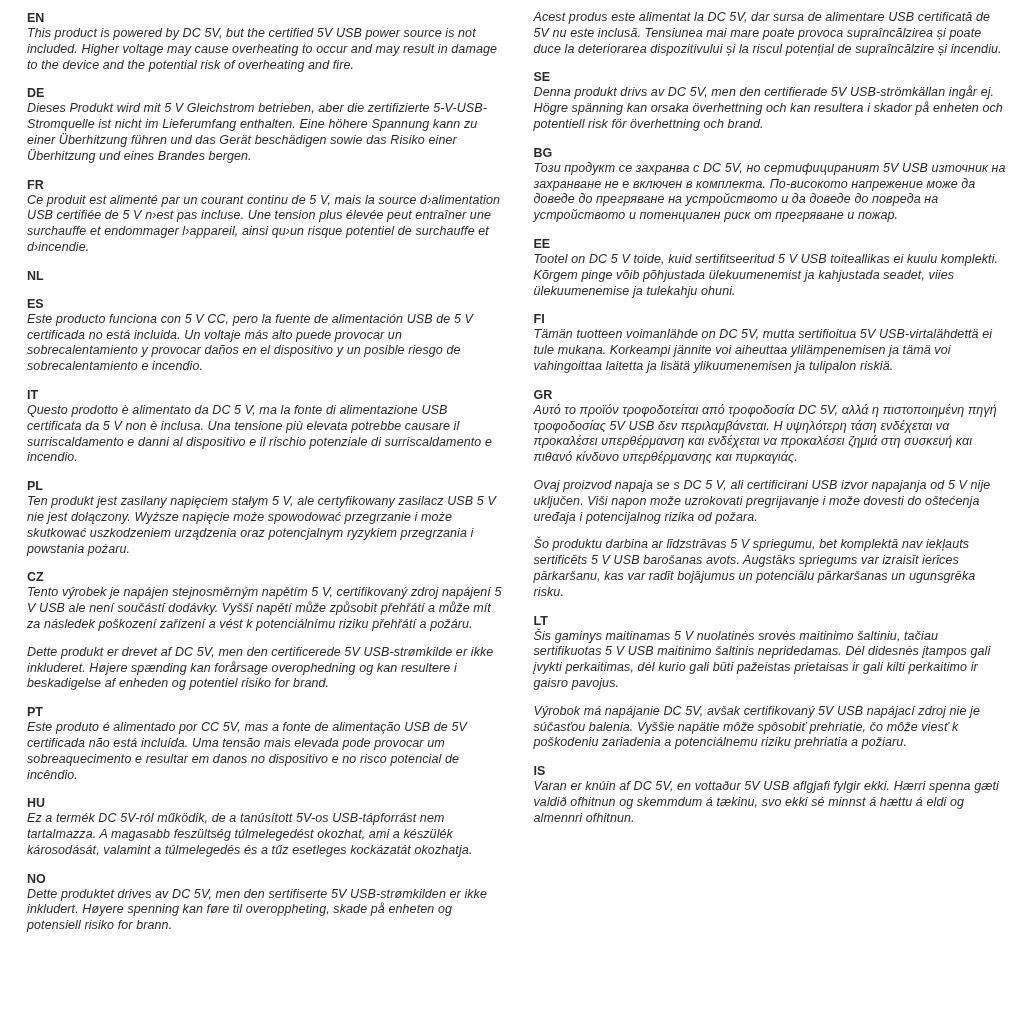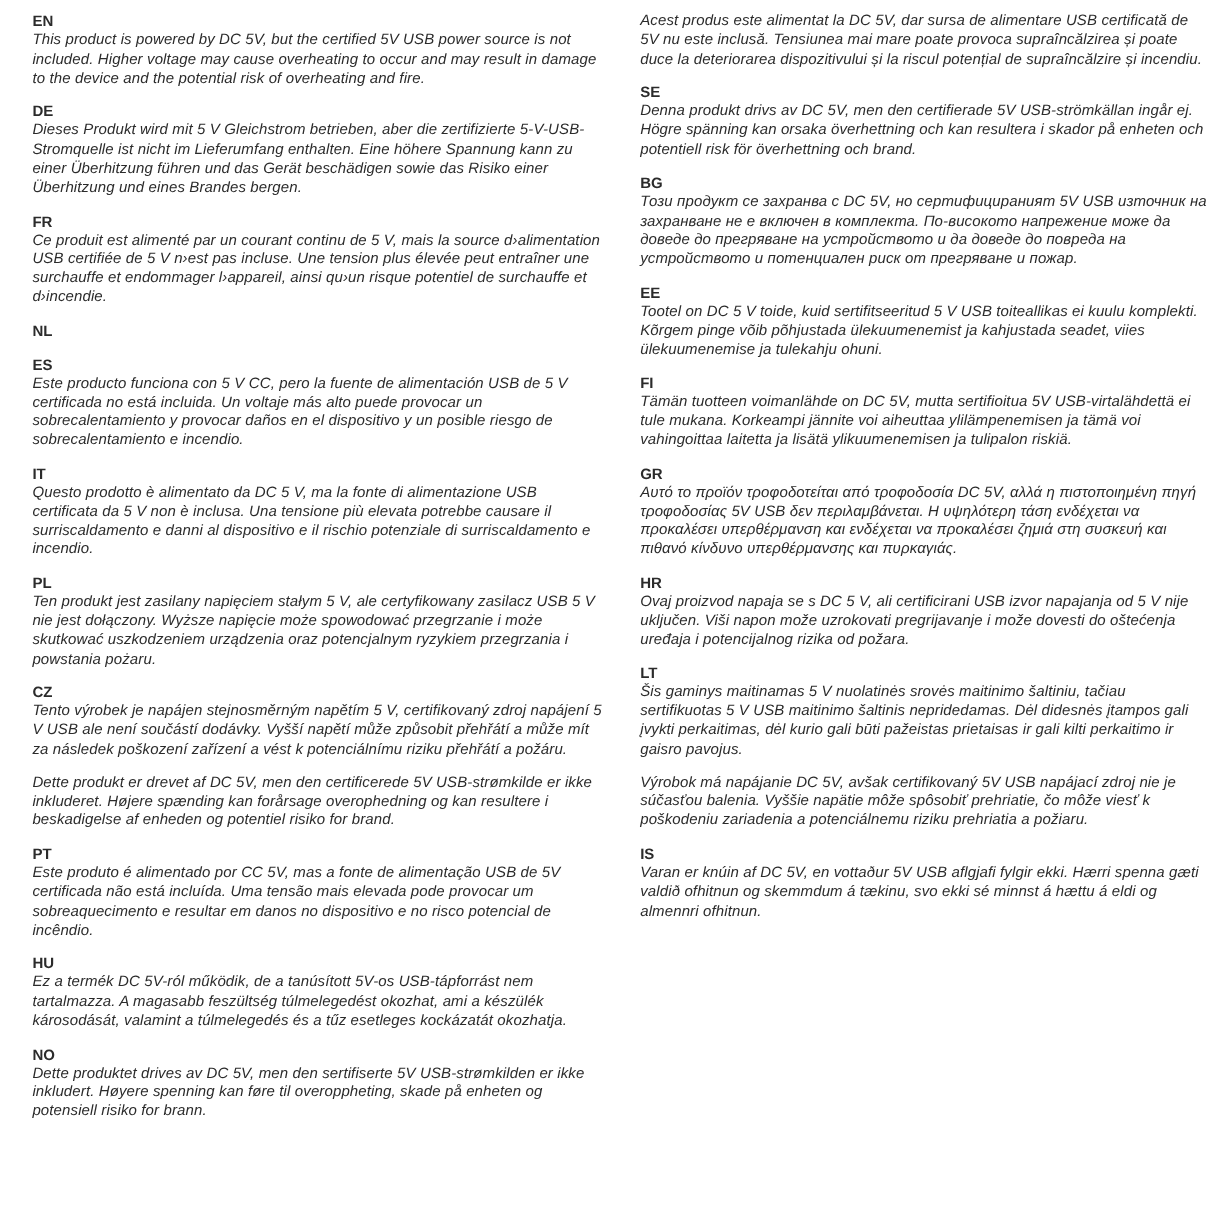--- a/index.html
+++ b/index.html
@@ -131,25 +131,25 @@
     <h2 class="lang-code">FI</h2>
     <p class="lang-text">Tämän tuotteen voimanlähde on DC 5V, mutta sertifioitua 5V USB-virtalähdettä ei tule mukana. Korkeampi jännite voi aiheuttaa ylilämpenemisen ja tämä voi vahingoittaa laitetta ja lisätä ylikuumenemisen ja tulipalon riskiä.</p>
   </section>
 
   <section class="lang-section">
     <h2 class="lang-code">GR</h2>
     <p class="lang-text">Αυτό το προϊόν τροφοδοτείται από τροφοδοσία DC 5V, αλλά η πιστοποιημένη πηγή τροφοδοσίας 5V USB δεν περιλαμβάνεται. Η υψηλότερη τάση ενδέχεται να προκαλέσει υπερθέρμανση και ενδέχεται να προκαλέσει ζημιά στη συσκευή και πιθανό κίνδυνο υπερθέρμανσης και πυρκαγιάς.</p>
   </section>
 
   <section class="lang-section">
-    <h2 class="lang-code">HR</h2>
     <p class="lang-text">Ovaj proizvod napaja se s DC 5 V, ali certificirani USB izvor napajanja od 5 V nije uključen. Viši napon može uzrokovati pregrijavanje i može dovesti do oštećenja uređaja i potencijalnog rizika od požara.</p>
   </section>
 
   <section class="lang-section">
+    <p class="lang-text">Šo produktu darbina ar līdzstrāvas 5 V spriegumu, bet komplektā nav iekļauts sertificēts 5 V USB barošanas avots. Augstāks spriegums var izraisīt ierīces pārkaršanu, kas var radīt bojājumus un potenciālu pārkaršanas un ugunsgrēka risku.</p>
   </section>
 
   <section class="lang-section">
     <h2 class="lang-code">LT</h2>
     <p class="lang-text">Šis gaminys maitinamas 5 V nuolatinės srovės maitinimo šaltiniu, tačiau sertifikuotas 5 V USB maitinimo šaltinis nepridedamas. Dėl didesnės įtampos gali įvykti perkaitimas, dėl kurio gali būti pažeistas prietaisas ir gali kilti perkaitimo ir gaisro pavojus.</p>
   </section>
 
   <section class="lang-section">
     <p class="lang-text">Výrobok má napájanie DC 5V, avšak certifikovaný 5V USB napájací zdroj nie je súčasťou balenia. Vyššie napätie môže spôsobiť prehriatie, čo môže viesť k poškodeniu zariadenia a potenciálnemu riziku prehriatia a požiaru.</p>
   </section>

